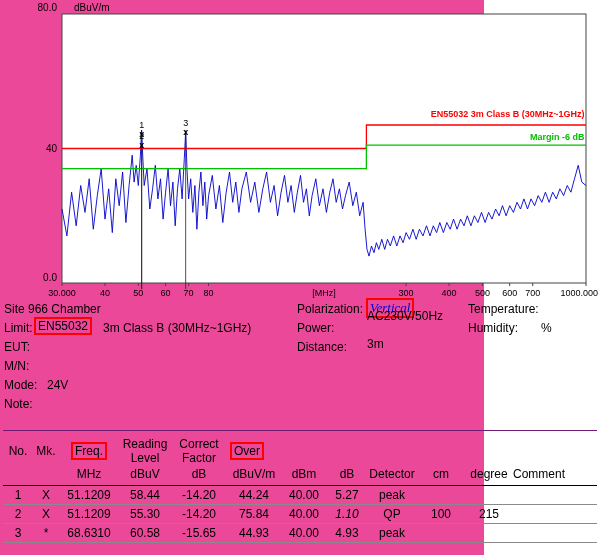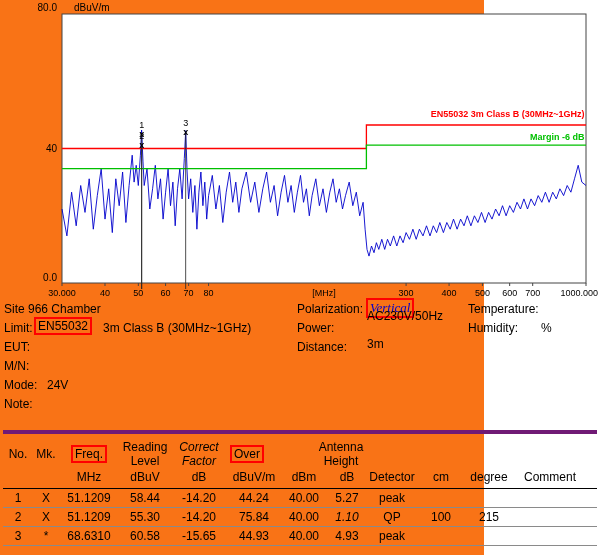--- a/index.html
+++ b/index.html
@@ -1,24 +1,24 @@
 <!DOCTYPE html>
 <html><head>
 <meta charset="utf-8">
 <style>
   *{margin:0;padding:0;box-sizing:border-box}
   html,body{background:#fff}
   body{width:600px;height:555px;font-family:"Liberation Sans",sans-serif;color:#000;overflow:hidden}
-  .page{position:relative;width:484px;height:555px;background:#f97316}
+  .page{position:relative;width:484px;height:555px;background:#ec4899}
   svg text{font-family:"Liberation Sans",sans-serif}
   .pos{position:absolute;font-size:12px;white-space:nowrap}
   .red-box{border:2px solid #f00;padding:0 2px}
   .blue-val{color:#0000cc;font-style:italic;font-family:"Liberation Serif",serif;font-size:13px}
   .tbl{position:absolute;left:3px;top:430px;width:594px;font-size:12px}
-  .thead{display:flex;border-top:4px solid #701a75;padding:4px 0 0;align-items:center}
+  .thead{display:flex;border-top:1px solid #701a75;padding:4px 0 0;align-items:center}
   .hcol{display:flex;flex-direction:column;justify-content:center;align-items:center;min-height:32px;line-height:14px;text-align:center}
   .hinner{display:flex;flex-direction:column;align-items:center}
   .tunits{display:flex;border-bottom:1px solid #000;padding:1px 0 4px}
   .ucell{text-align:center;line-height:13px}
   .drow{display:flex;align-items:center;height:19px;border-bottom:1px solid #8a8a8a}
   .dcell{text-align:center}
 </style>
 </head>
 <body>
 
@@ -116,57 +116,51 @@
           <div class="hinner">
             <div class="red-box">Freq.</div>
           </div>
         </div>
         <div class="hcol" style="width: 52px;">
           <div class="hinner">
             <div>Reading</div>
             <div>Level</div>
           </div>
         </div>
-        <div class="hcol" style="width: 56px; font-style: italic;">
+        <div class="hcol" style="width: 56px;">
           <div class="hinner">
             <div>Correct</div>
             <div>Factor</div>
           </div>
         </div>
         <div class="hcol" style="width: 40px;">
           <div class="hinner">
             <div class="red-box">Over</div>
           </div>
         </div>
         <div class="hcol" style="width: 50px;">
           <div class="hinner"></div>
-        </div>
-        <div class="hcol" style="width: 48px;">
-          <div class="hinner">
-            <div>Antenna</div>
-            <div>Height</div>
-          </div>
         </div>
         <div class="hcol" style="width: 50px;">
           <div class="hinner"></div>
         </div>
       </div>
     <div id="tunits" class="tunits">
         <div class="ucell" style="width: 30px;"></div>
         <div class="ucell" style="width: 26px;"></div>
         <div class="ucell" style="width: 60px;">MHz</div>
         <div class="ucell" style="width: 52px;">dBuV</div>
         <div class="ucell" style="width: 56px;">dB</div>
         <div class="ucell" style="width: 54px;">dBuV/m</div>
         <div class="ucell" style="width: 46px;">dBm</div>
         <div class="ucell" style="width: 40px;">dB</div>
         <div class="ucell" style="width: 50px;">Detector</div>
         <div class="ucell" style="width: 48px;">cm</div>
         <div class="ucell" style="width: 48px;">degree</div>
-        <div class="ucell" style="width: 50px; margin-left: 11px;">Comment</div>
+        <div class="ucell" style="width: 50px;">Comment</div>
       </div>
     <div id="tbody">
         <div class="drow">
           <div class="dcell" style="width: 30px;">1</div>
           <div class="dcell" style="width: 26px;">X</div>
           <div class="dcell" style="width: 60px;">51.1209</div>
           <div class="dcell" style="width: 52px;">58.44</div>
           <div class="dcell" style="width: 56px;">-14.20</div>
           <div class="dcell" style="width: 54px;">44.24</div>
           <div class="dcell" style="width: 46px;">40.00</div>

